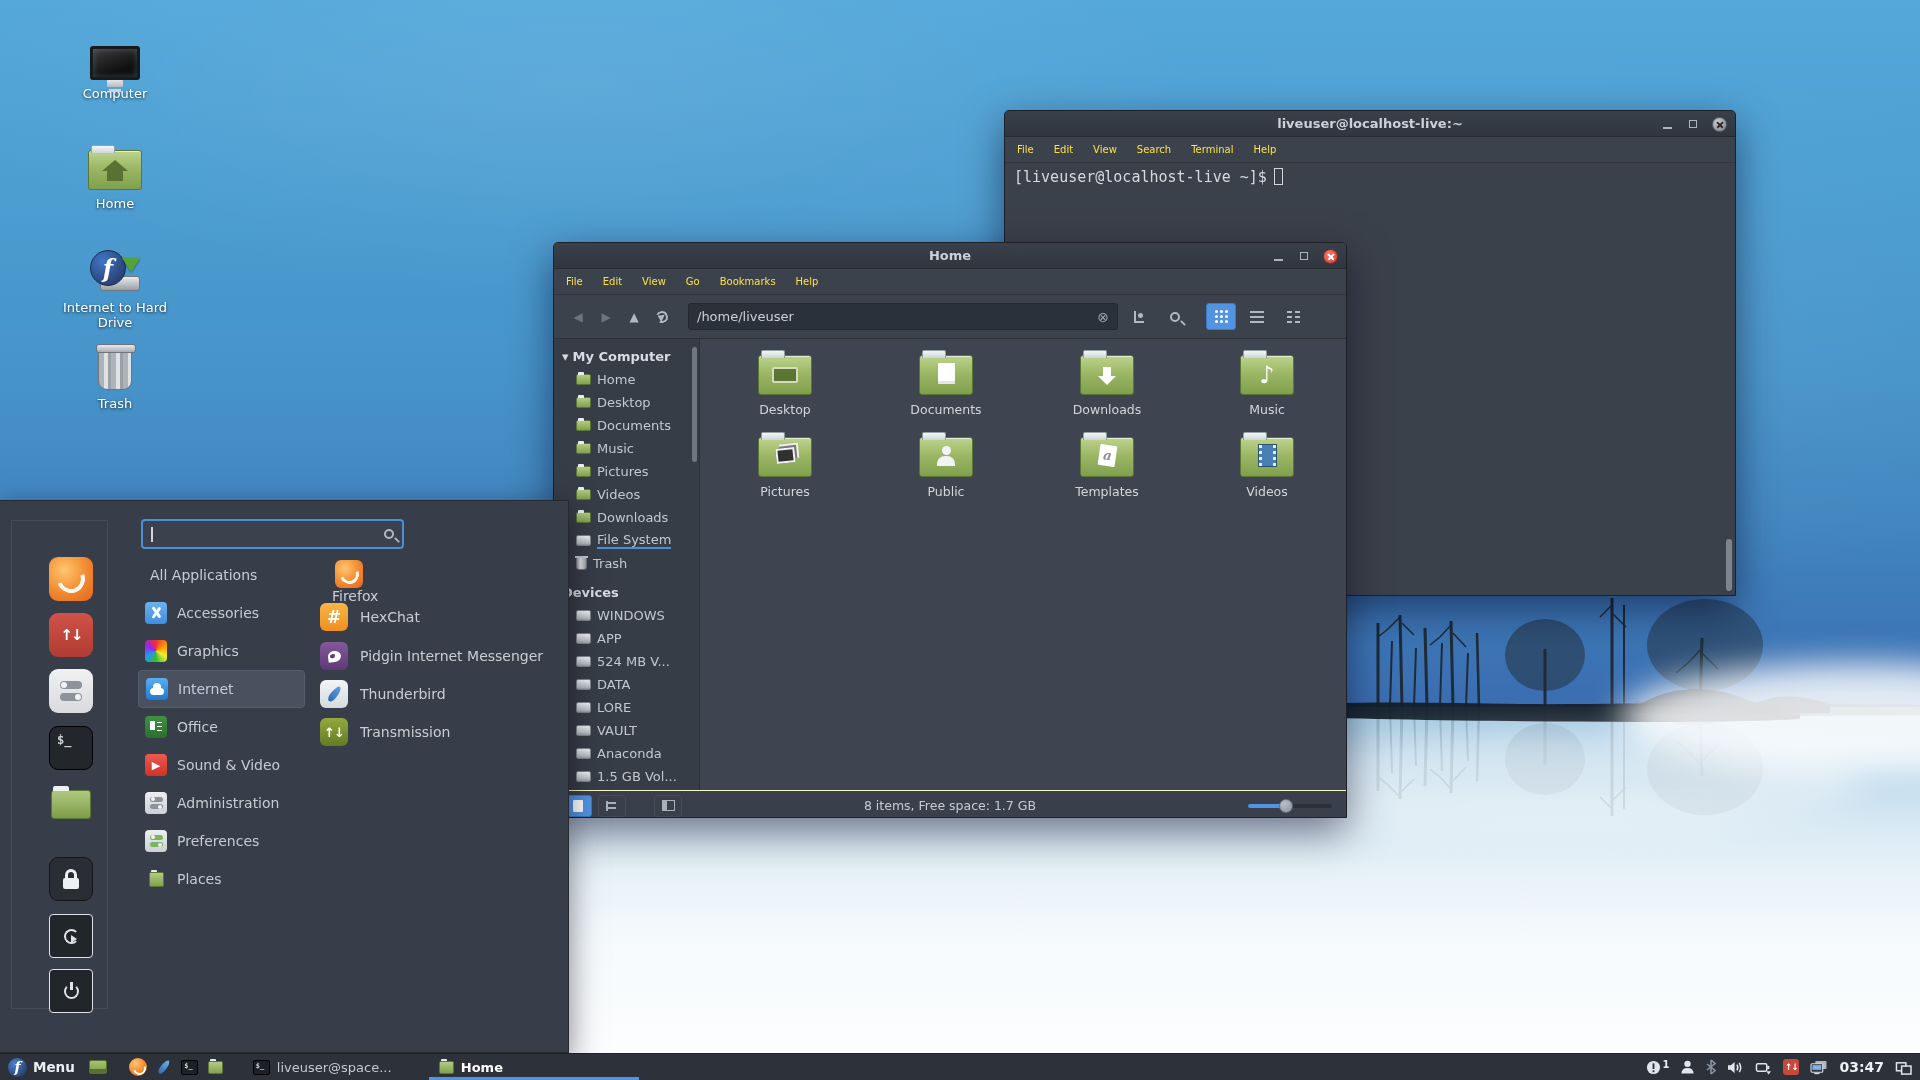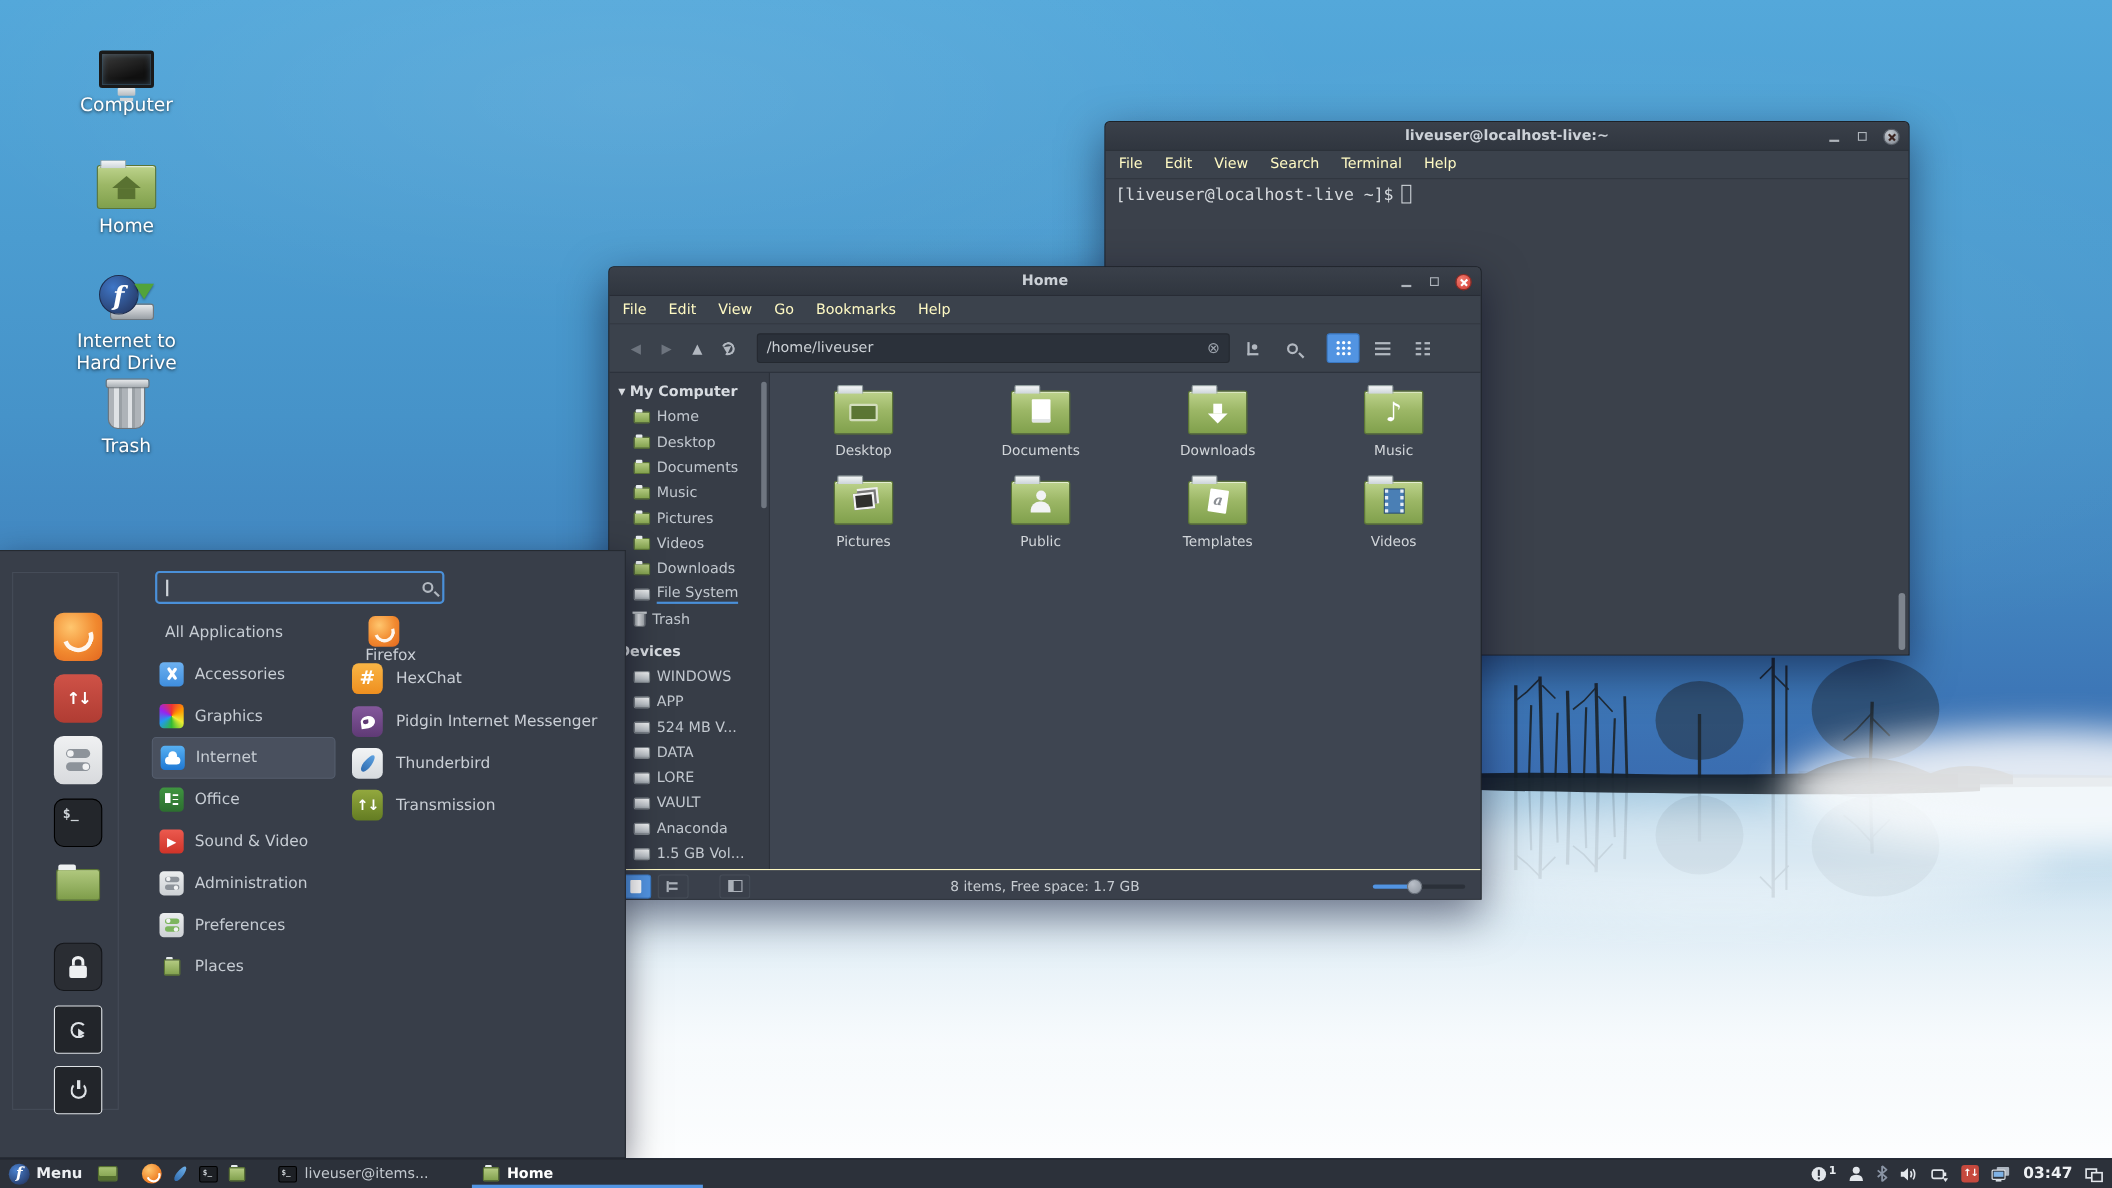--- a/index.html
+++ b/index.html
@@ -8,21 +8,21 @@
     font-family:"DejaVu Sans","Liberation Sans",sans-serif;color:#d6dade;}
   
   .wallpaper{position:absolute;inset:0;
     background:
       radial-gradient(900px 300px at 30% 8%,rgba(255,255,255,.08),transparent 70%),
       radial-gradient(1100px 420px at 75% 30%,rgba(255,255,255,.06),transparent 70%),
       linear-gradient(180deg,#54a8da 0%,#4b9cd0 20%,#4693c9 35%,#4286c0 48%,#3d77b7 58%,#3a6cb0 66%,#3a67ac 72%);}
   .scene{position:absolute;left:0;top:553px;width:1920px;height:500px;}
   
   .dicon{position:absolute;width:130px;text-align:center;}
-  .dicon .dlabel{margin-top:6px;font-size:17px;color:#fff;text-shadow:0 1px 3px rgba(0,0,0,.75);}
+  .dicon .dlabel{margin-top:6px;font-size:13px;color:#fff;text-shadow:0 1px 3px rgba(0,0,0,.75);}
   .monitor{position:relative;width:50px;height:34px;margin:0 auto;background:linear-gradient(160deg,#3c3c3c,#101010 70%);border:3px solid #1a1a1a;border-radius:3px;box-shadow:inset 0 0 6px rgba(120,170,210,.35);}
   .monitor::after{content:"";position:absolute;left:14px;top:31px;width:16px;height:7px;background:linear-gradient(#e3e6e8,#b7bcc0);border-radius:1px;box-shadow:0 7px 0 -2px #cfd3d6;}
   .folder{position:relative;width:54px;height:40px;margin:0 auto;border-radius:3px;border:1px solid #5c7635;
     background:linear-gradient(180deg,#bdd38c 0%,#9cb766 45%,#80a04c 100%);box-shadow:inset 0 1px 0 rgba(255,255,255,.6);}
   .folder::before{content:"";position:absolute;top:-6px;left:2px;width:22px;height:7px;border:1px solid #93a0a0;border-bottom:none;border-radius:2px 2px 0 0;background:linear-gradient(#f4f6f7,#ccd4d8);}
   .emblem{position:absolute;inset:0;display:flex;align-items:center;justify-content:center;}
   .em-house{width:0;height:0;border-left:13px solid transparent;border-right:13px solid transparent;border-bottom:11px solid #597231;position:relative;top:-5px;}
   .em-house::after{content:"";position:absolute;left:-8px;top:11px;width:16px;height:10px;background:#597231;}
   .install-wrap{position:relative;width:54px;height:44px;margin:0 auto;}
   .fedora-ball{position:absolute;left:2px;top:0;width:36px;height:36px;border-radius:50%;background:radial-gradient(circle at 35% 30%,#3f76c6,#294172 75%);border:1px solid #1d2c4e;color:#fff;font:italic bold 24px "DejaVu Serif","Liberation Serif",serif;display:flex;align-items:center;justify-content:center;}
@@ -38,21 +38,21 @@
   .tb-controls{position:absolute;right:8px;top:0;height:26px;display:flex;align-items:center;gap:12px;}
   .ctl{width:14px;height:14px;display:flex;align-items:center;justify-content:center;cursor:default;}
   .ctl-min{width:9px;height:2px;background:#aeb4bb;align-self:center;margin-top:8px;}
   .ctl-max{width:8px;height:8px;border:1.5px solid #aeb4bb;}
   .ctl-close{width:15px;height:15px;border-radius:50%;position:relative;}
   .ctl-close.red{background:radial-gradient(circle at 35% 30%,#f07b6e,#d84b42 75%);border:1px solid #8e2b24;}
   .ctl-close.gray{background:radial-gradient(circle at 35% 30%,#c7ccd2,#8d949d 75%);border:1px solid #5a6069;}
   .xbar{position:absolute;left:3px;top:6.2px;width:8px;height:1.6px;background:#3b2420;}
   .xbar.a{transform:rotate(45deg);} .xbar.b{transform:rotate(-45deg);}
   .menubar{height:26px;background:#3b424c;display:flex;align-items:center;gap:20px;padding:0 12px;border-bottom:1px solid #30353e;}
-  .mitem{font-size:13px;color:#fef9c3;}
+  .mitem{font-size:10px;color:#fde047;}
   
   .term-body{position:relative;height:calc(100% - 52px);background:#3b414b;padding:5px 9px;font-family:"DejaVu Sans Mono","Liberation Mono",monospace;font-size:15px;color:#d6dade;}
   .cursor-box{display:inline-block;width:9px;height:17px;border:1.5px solid #cfd4d9;vertical-align:-3px;margin-left:7px;}
   .term-scroll{position:absolute;right:3px;bottom:4px;width:6px;height:52px;border-radius:3px;background:#7d848e;}
   
   .toolbar{height:44px;background:#3b424c;border-bottom:1px solid #2c313a;display:flex;align-items:center;padding:0 10px;}
   .navbtn{width:28px;height:28px;display:flex;align-items:center;justify-content:center;font-size:12px;}
   .nav-dim{color:#6d747e;} .nav-lit{color:#b2b8c0;}
   .icon-refresh{width:12px;height:12px;border:2px solid #b2b8c0;border-radius:50%;border-left-color:transparent;position:relative;transform:rotate(-20deg);}
   .icon-refresh::after{content:"";position:absolute;left:-4px;top:-2px;border:4px solid transparent;border-right:6px solid #b2b8c0;transform:rotate(45deg);}
@@ -660,21 +660,21 @@
           <div class="tl-feather"></div>
         </div>
       <div class="launcher">
           <div class="tl-term">$_</div>
         </div>
       <div class="launcher">
           <div class="mini-folder" style="width:18px;height:13px;"></div>
         </div>
       <div class="winbtn" style="width:172px;">
         <div class="tl-term">$_</div>
-        <span class="wlabel">liveuser@items...</span>
+        <span class="wlabel">liveuser@space...</span>
       </div>
       <div class="winbtn active" style="width:210px;">
         <div class="mini-folder" style="width:18px;height:13px;"></div>
         <span class="wlabel">Home</span>
         <div class="active-bar"></div>
       </div>
     </div>
     <div class="tray">
       <div class="notif">
         <svg width="15" height="15" viewBox="0 0 16 16">

